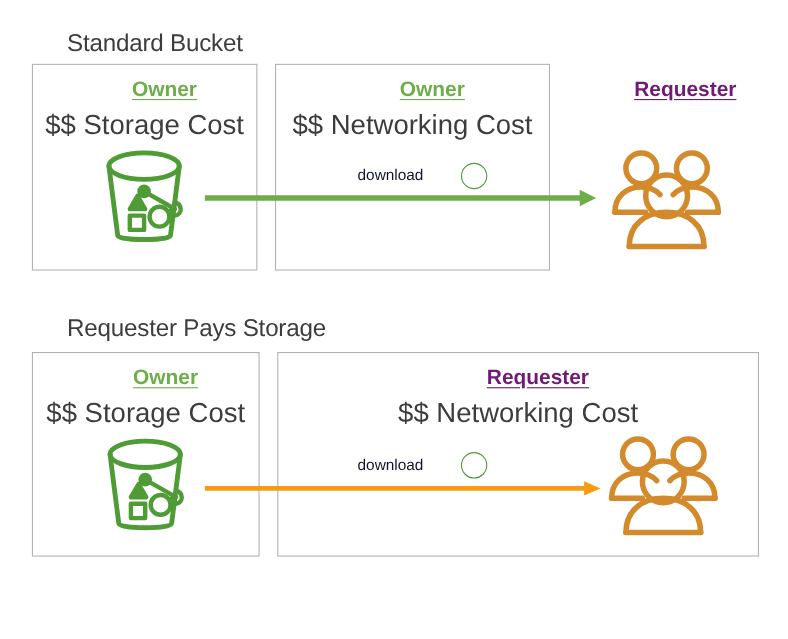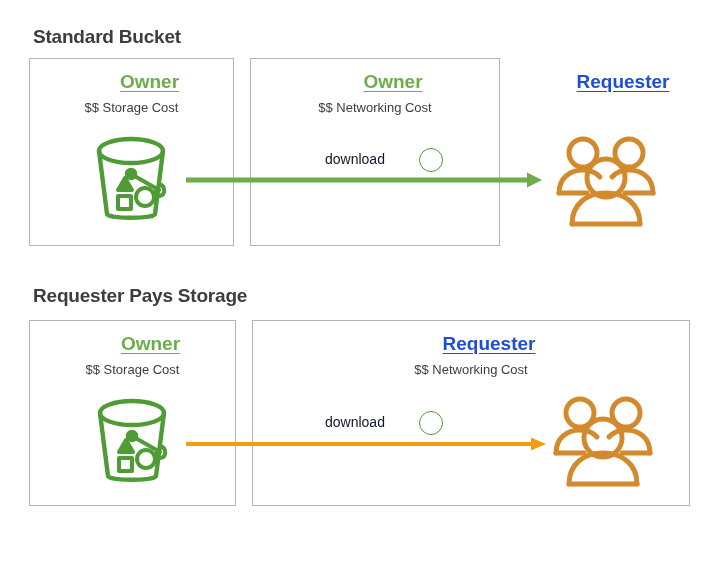--- a/index.html
+++ b/index.html
@@ -18,49 +18,50 @@
 
   .stage {
     position: absolute;
     left: 0; top: 0;
     width: 716px;
     height: 581px;
   }
 
   .section-title {
     position: absolute;
-    font-size: 19px;
-    font-weight: bold;
+    font-size: 22px;
+    font-weight: normal;
     color: #3d3d3d;
     letter-spacing: -0.2px;
     white-space: nowrap;
+    margin-left: 28px;
   }
 
   .panel {
     position: absolute;
     border: 1px solid #b3b3b3;
     background: transparent;
   }
 
   .role-label {
     position: absolute;
     font-size: 19px;
     font-weight: bold;
     text-decoration: underline;
     text-underline-offset: 3px;
     white-space: nowrap;
     text-align: center;
     padding-left: 36px;
   }
   .role-owner { color: #6DAE4B; }
-  .role-requester { color: #1d4ed8; }
+  .role-requester { color: #701a75; }
 
   .cost-label {
     position: absolute;
-    font-size: 13px;
+    font-size: 25px;
     color: #3d3d3d;
     white-space: nowrap;
     text-align: center;
   }
 
   .download-label {
     position: absolute;
     font-size: 14px;
     color: #0f172a;
     white-space: nowrap;

